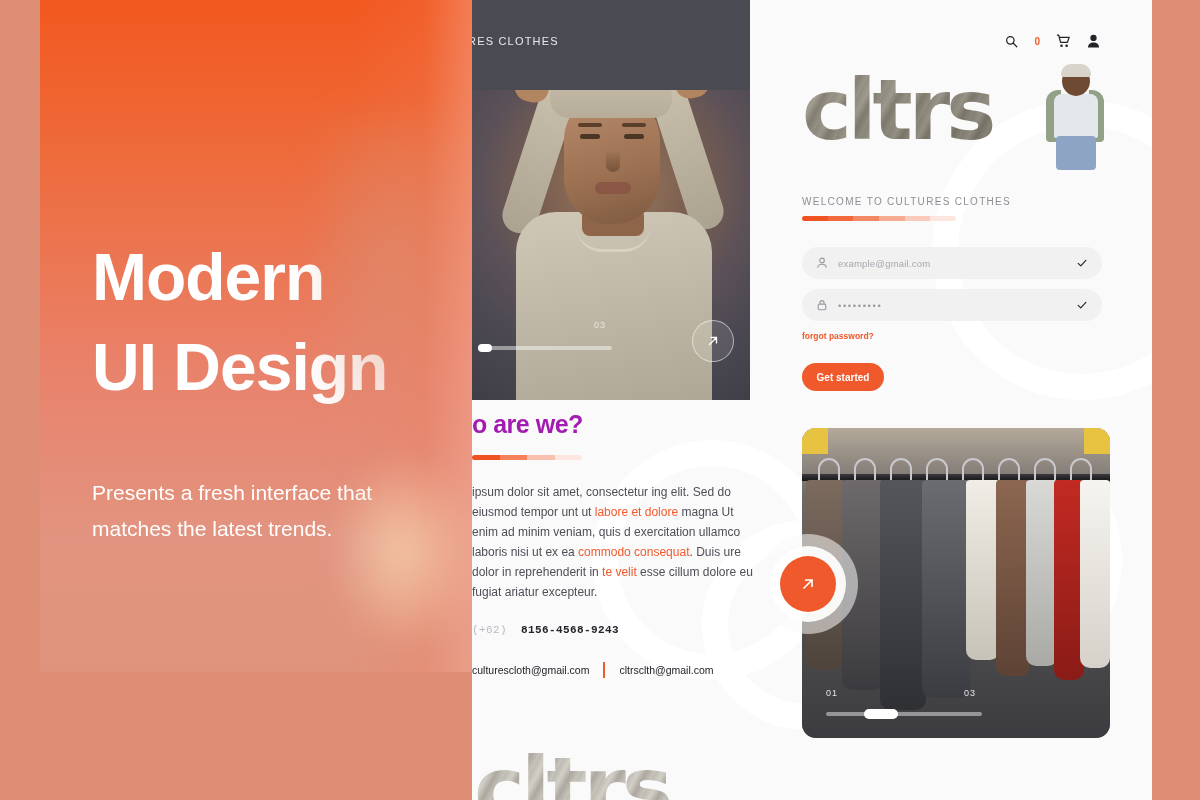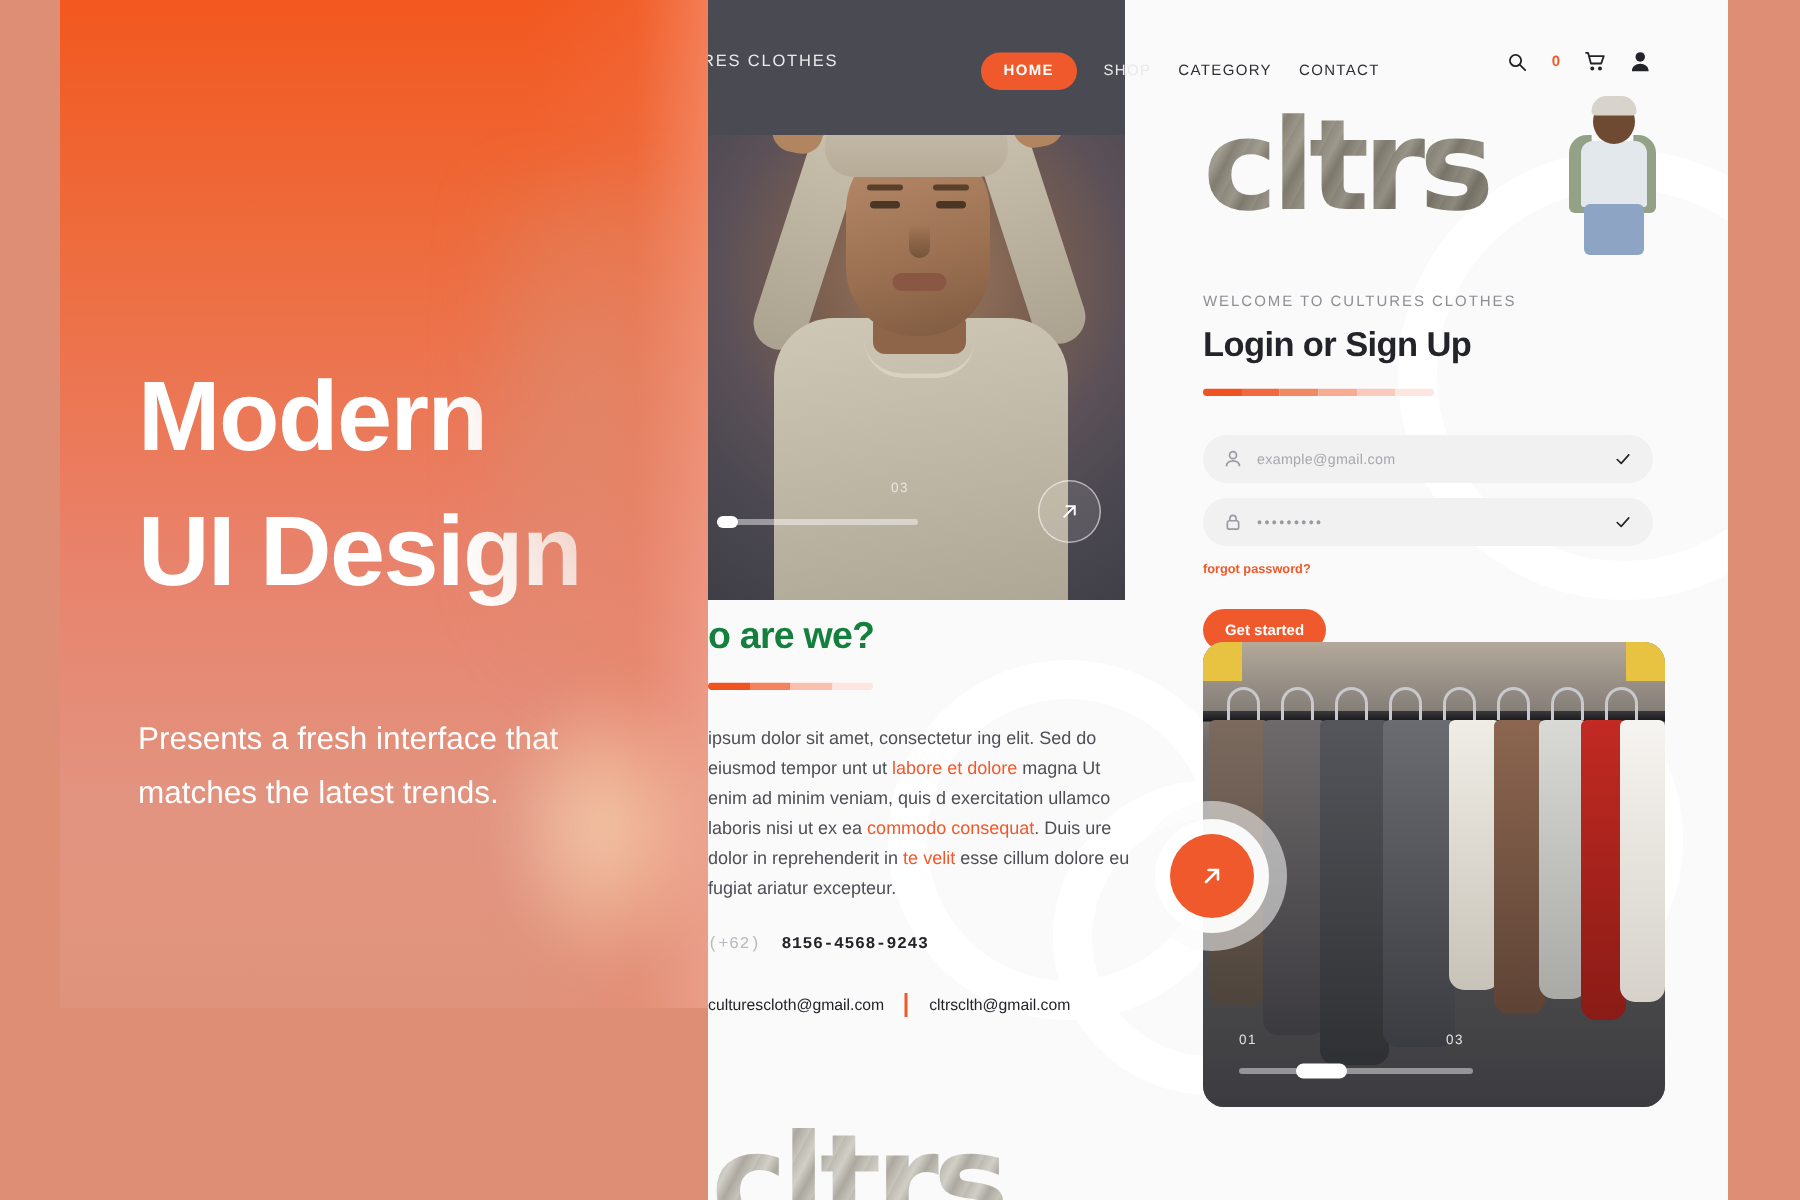--- a/index.html
+++ b/index.html
@@ -191,21 +191,21 @@
   .field .ftxt.pw { letter-spacing:1.6px; color:#9A9AA2; }
   .forgot { font-size:8.5px; color:#F0592B; font-weight:600; margin-top:2px; }
   .cta {
     margin-top:22px; width:82px; height:28px; background:#F0592B; color:#fff;
     border:none; border-radius:16px; font-size:10px; font-weight:600;
     font-family:"Liberation Sans", sans-serif; cursor:pointer;
   }
 
   
   .who { position:absolute; left:0; top:410px; width:320px; z-index:5; padding-left:0; }
-  .who-title { font-size:25px; font-weight:700; color:#15803d; letter-spacing:-.5px; margin-bottom:16px; }
+  .who-title { font-size:25px; font-weight:700; color:#a21caf; letter-spacing:-.5px; margin-bottom:16px; }
   .who-bar { display:flex; width:110px; height:5px; border-radius:3px; overflow:hidden; margin-bottom:22px; }
   .who-bar i { flex:1; }
   .who-body { font-size:12px; line-height:20px; color:#4E4E57; width:290px; }
   .who-body .hl { color:#F0592B; }
 
   .addr { margin-top:28px; font-size:10.5px; line-height:17px; color:#23232A; font-weight:700; }
   .phone { margin-top:22px; font-size:11px; color:#23232A; font-weight:700; letter-spacing:.4px;font-family:Liberation Mono, monospace; }
   .phone .cc { color:#B9B9C0; font-weight:400; }
   .mails { margin-top:26px; display:flex; align-items:center; gap:14px; font-size:10.5px; color:#23232A; }
   .mails .sep { width:2px; height:16px; background:#F0592B; display:block; }
@@ -323,42 +323,35 @@
             <path d="M1 1.5h2.2l2.3 8.6h8.3l2.1-6H4.6" stroke="#23232A" stroke-width="1.5" fill="none" stroke-linejoin="round"></path>
             <circle cx="6.6" cy="14.2" r="1.6" fill="#23232A"></circle>
             <circle cx="12.8" cy="14.2" r="1.6" fill="#23232A"></circle>
           </svg>
           <svg width="13" height="14" viewBox="0 0 14 15">
             <circle cx="7" cy="4.2" r="3.4" fill="#23232A"></circle>
             <path d="M1 14.5c0-3.4 2.7-5.4 6-5.4s6 2 6 5.4z" fill="#23232A"></path>
           </svg>
         </div>
       </div>
-      <div class="nav-links-abs">
-        <span class="nav-pill">HOME</span>
-        <span class="nav-item on-dark">SHOP</span>
-        <span class="nav-item">CATEGORY</span>
-        <span class="nav-item">CONTACT</span>
-      </div>
     </div>
 
     <div class="login">
       <div class="logo-row">
         <div class="logo-word">cltrs</div>
         <div class="logo-person">
           <span class="lp-vest"></span>
           <span class="lp-shirt"></span>
           <span class="lp-jeans"></span>
           <span class="lp-head"></span>
           <span class="lp-hair"></span>
         </div>
       </div>
 
       <div class="welcome">WELCOME TO CULTURES CLOTHES</div>
-      <div class="login-title">Login or Sign Up</div>
 
       <div class="progress">
         <i style="background:#EF5322"></i>
         <i style="background:#F1693D"></i>
         <i style="background:#F28965"></i>
         <i style="background:#F6AB92"></i>
         <i style="background:#FACBBC"></i>
         <i style="background:#FDE6DF"></i>
       </div>
 

